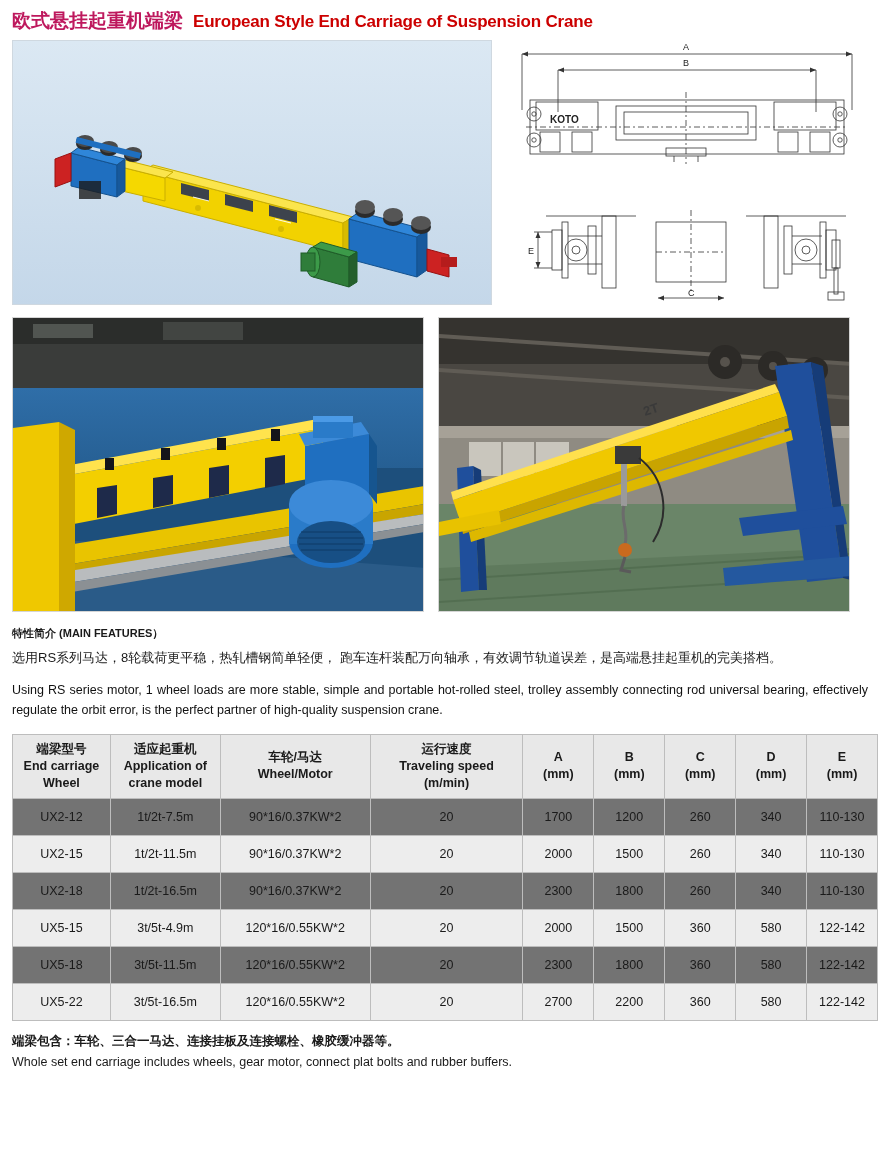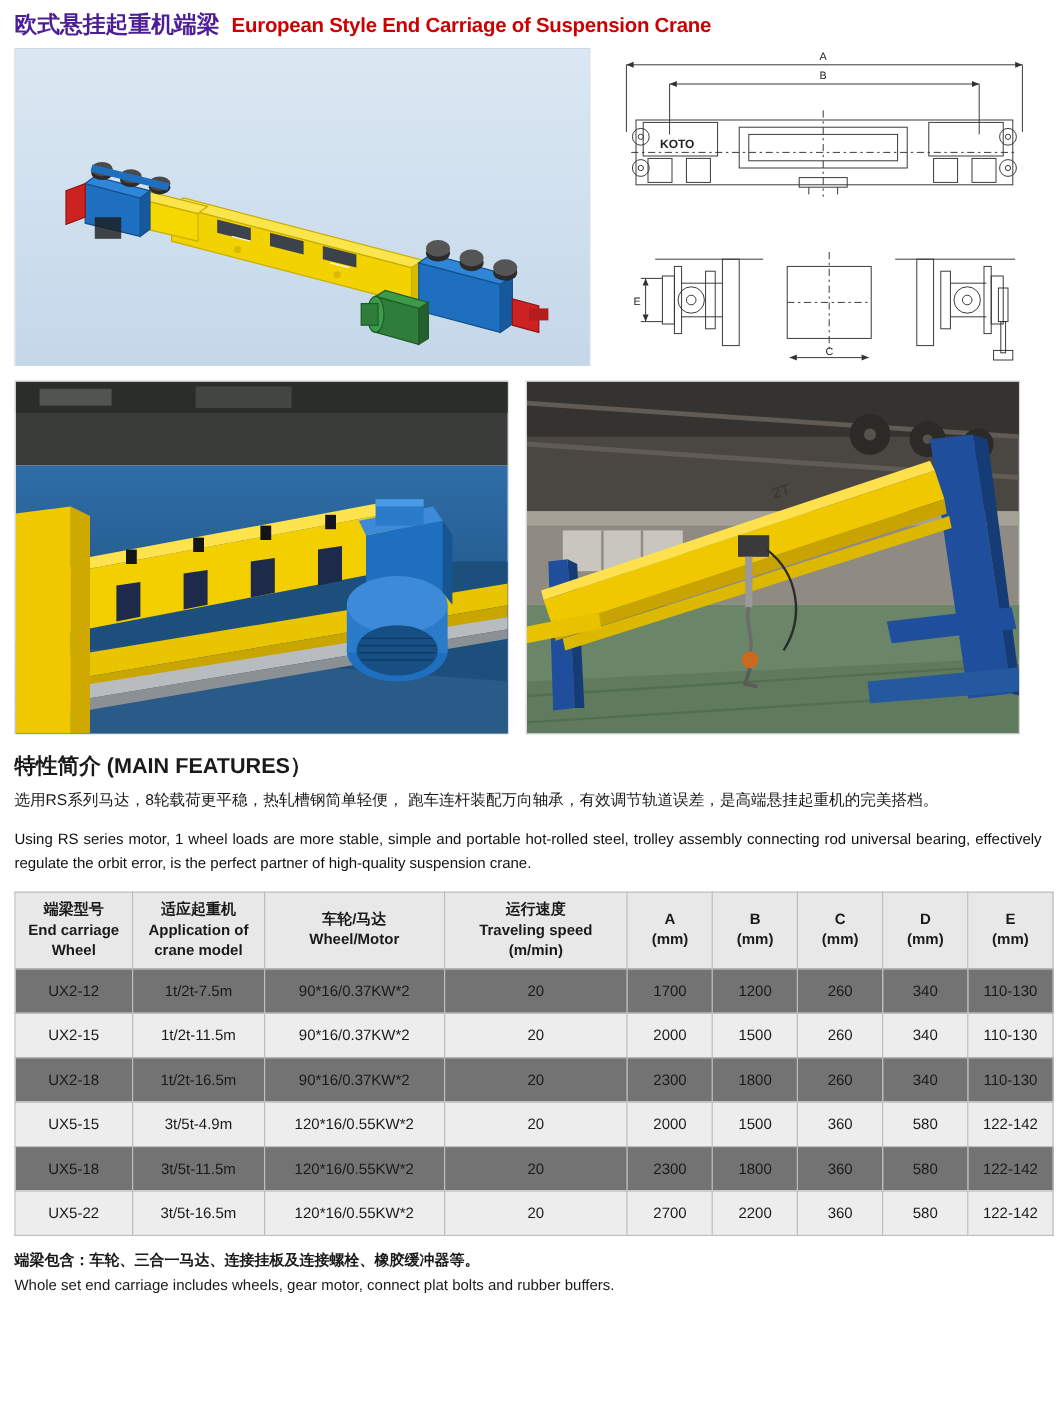--- a/index.html
+++ b/index.html
@@ -21,21 +21,21 @@
   
   .header {
     padding: 8px 4px 6px 4px;
     display: flex;
     align-items: baseline;
     gap: 10px;
   }
   .title-cn {
     font-size: 19px;
     font-weight: bold;
-    color: #4c1d95;
+    color: #be185d;
     letter-spacing: 0px;
   }
   .title-en {
     font-size: 17px;
     font-weight: bold;
     color: #cc0000;
     letter-spacing: -0.2px;
     text-align: center;
   }
   
@@ -69,21 +69,21 @@
     height: 295px;
     border: 1px solid #d5d5d5;
     overflow: hidden;
     position: relative;
   }
   
   .features {
     padding: 14px 4px 0 4px;
   }
   .features-title {
-    font-size: 18px;
+    font-size: 11px;
     font-weight: bold;
     margin-bottom: 6px;
   }
   .features-cn {
     font-size: 13px;
     line-height: 1.75;
     text-align: justify;
   }
   .features-en {
     font-size: 12.5px;

